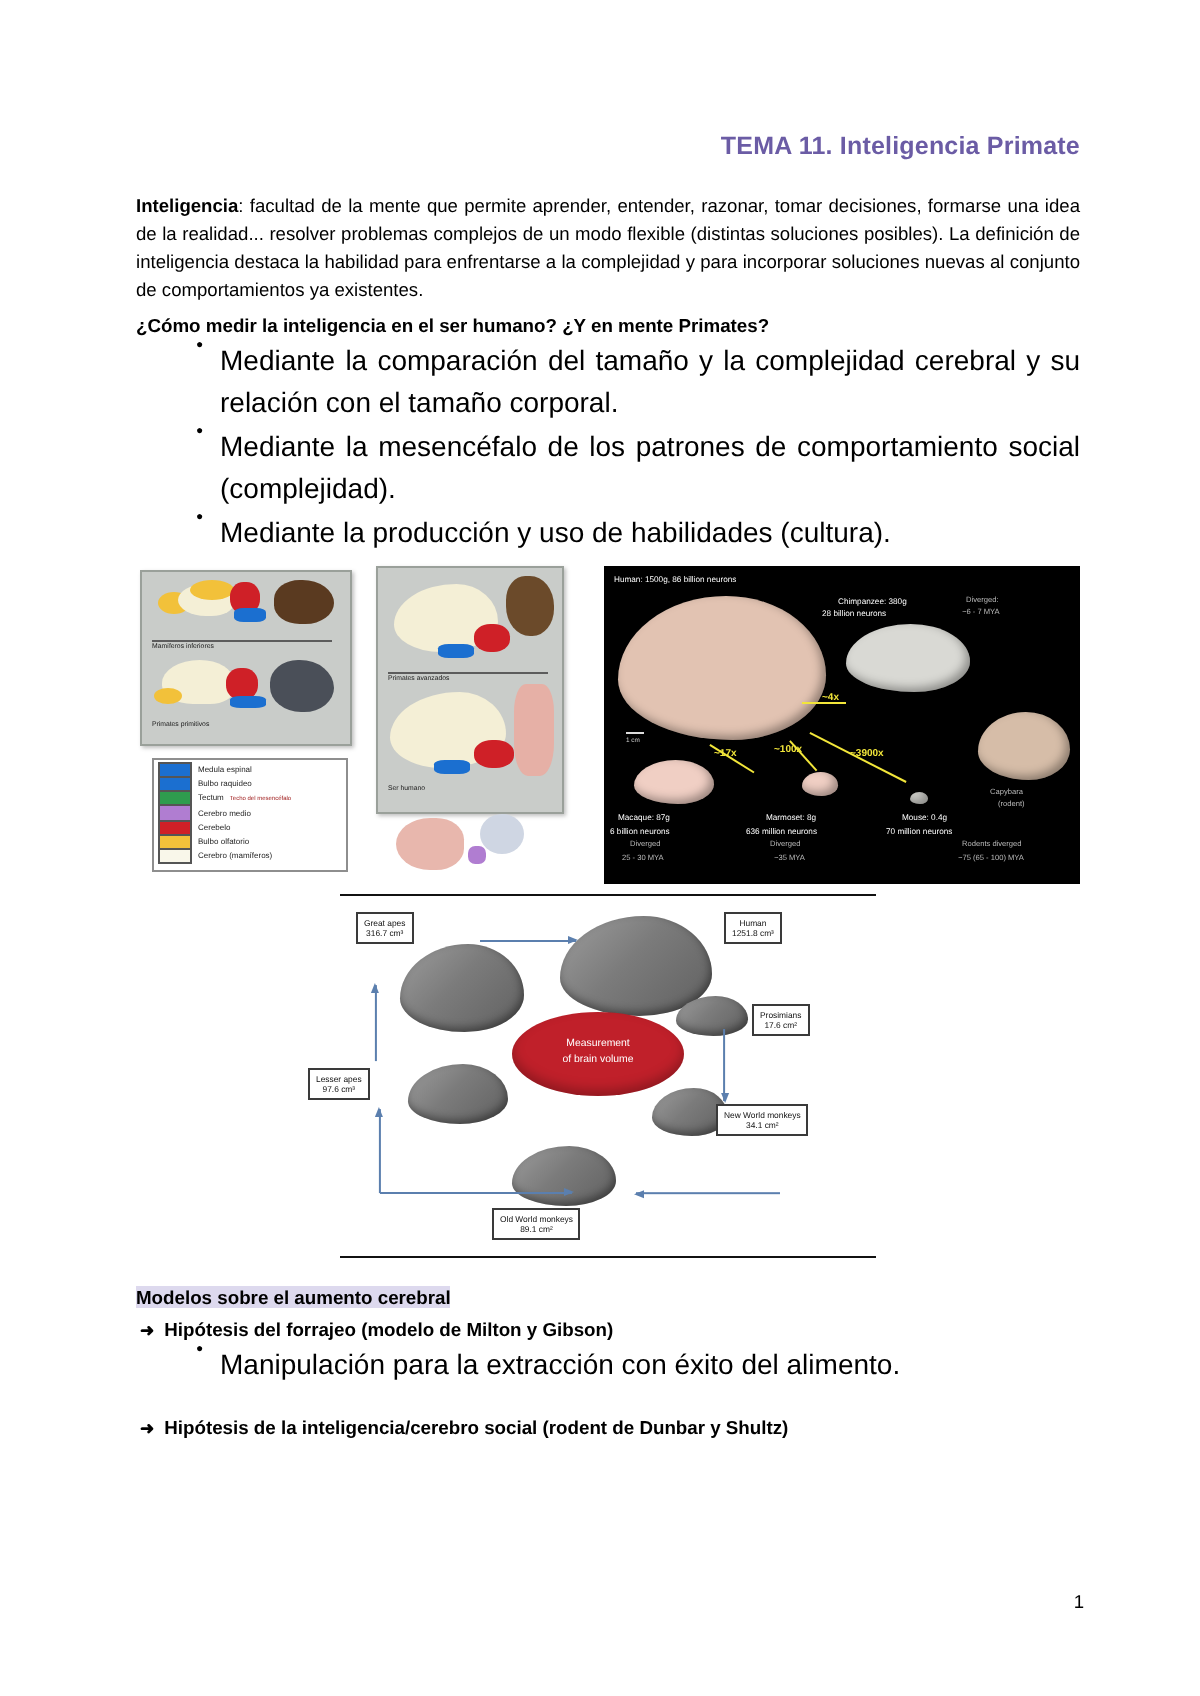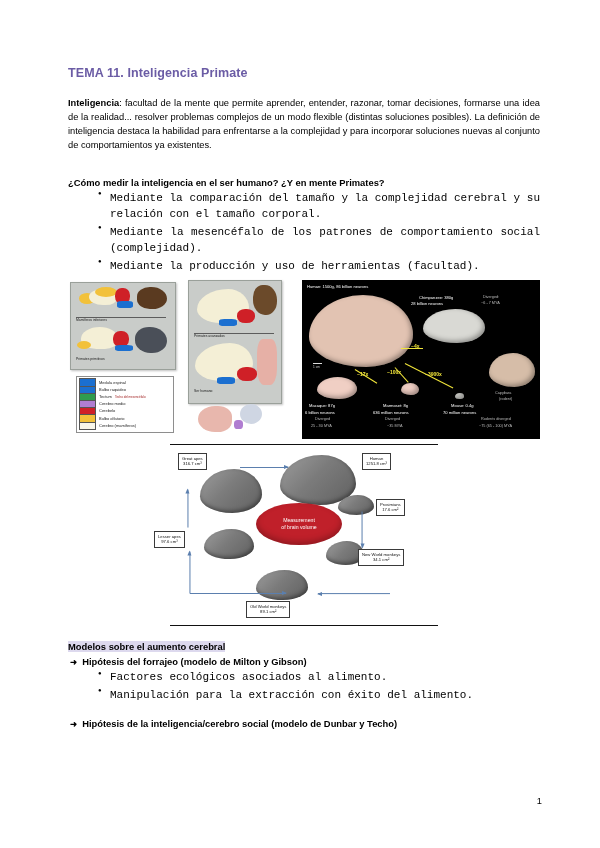--- a/index.html
+++ b/index.html
@@ -18,56 +18,55 @@
   .page {
     position: relative;
     width: 600px;
     height: 848px;
     box-sizing: border-box;
     padding: 60px 60px 30px 68px;
   }
 
   
   .doc-title {
-    text-align: left;
+    text-align: right;
     font-size: 12.5px;
     font-weight: bold;
     color: #6b5ca5;
     margin: 6px 0 16px 0;
     letter-spacing: 0.1px;
   }
 
   
   .para {
     font-size: 9.3px;
     line-height: 1.52;
     text-align: justify;
-    margin: 0 0 24px 0;
+    margin: 0 0 4px 0;
   }
   .para b { font-weight: bold; }
 
   .qhead {
     font-size: 9.4px;
     font-weight: bold;
     margin: 0 0 2px 0;
   }
 
   ul.bullets {
     margin: 0 0 6px 0;
     padding-left: 30px;
     list-style: none;
   }
   ul.bullets li {
-    font-size: 11px;
+    font-size: 14px;
     line-height: 1.5;
     text-align: justify;
     position: relative;
     padding-left: 12px;
     margin-bottom: 1px;
-    font-family: Liberation Mono, monospace;
   }
   ul.bullets li:before {
     content: "\25CF";
     position: absolute;
     left: 0;
     top: -0.5px;
     font-size: 6px;
   }
 
   
@@ -307,21 +306,21 @@
 
   <h1 class="doc-title">TEMA 11. Inteligencia Primate</h1>
 
   <p class="para"><b>Inteligencia</b><span>: facultad de la mente que permite aprender, entender, razonar, tomar decisiones, formarse una idea de la realidad... resolver problemas complejos de un modo flexible (distintas soluciones posibles). La definición de inteligencia destaca la habilidad para enfrentarse a la complejidad y para incorporar soluciones nuevas al conjunto de comportamientos ya existentes.</span></p>
 
   <div class="qhead">¿Cómo medir la inteligencia en el ser humano? ¿Y en mente Primates?</div>
 
   <ul class="bullets">
     <li>Mediante la comparación del tamaño y la complejidad cerebral y su relación con el tamaño corporal.</li>
     <li>Mediante la mesencéfalo de los patrones de comportamiento social (complejidad).</li>
-    <li>Mediante la producción y uso de herramientas (facultad).</li>
+    <li>Mediante la producción y uso de habilidades (cultura).</li>
   </ul>
 
   <div class="figrow">
 
     <div class="fig1">
 
       <div class="f1-panel f1-left">
 
         <div class="blob yell" style="left:8px;  top:10px; width:16px; height:11px; border-radius:50%;"></div>
         <div class="blob cream" style="left:18px; top:6px;  width:28px; height:16px; border-radius:50% 45% 40% 50%;"></div>
@@ -497,25 +496,24 @@
     </div>
   </div>
 
   <div class="lower">
     <div>
       <span class="hl">Modelos sobre el aumento cerebral</span>
     </div>
 
     <div class="arrow-head">Hipótesis del forrajeo (modelo de Milton y Gibson)</div>
     <ul class="bullets">
-      <li>Factores ecológicos asociados al alimento.</li>
       <li>Manipulación para la extracción con éxito del alimento.</li>
     </ul>
 
     <div class="spacer"></div>
 
-    <div class="arrow-head">Hipótesis de la inteligencia/cerebro social (modelo de Dunbar y Techo)</div>
+    <div class="arrow-head">Hipótesis de la inteligencia/cerebro social (rodent de Dunbar y Shultz)</div>
     <ul class="bullets">
     </ul>
   </div>
 
   <div class="pagenum">1</div>
 </div>
 
 </body></html>

